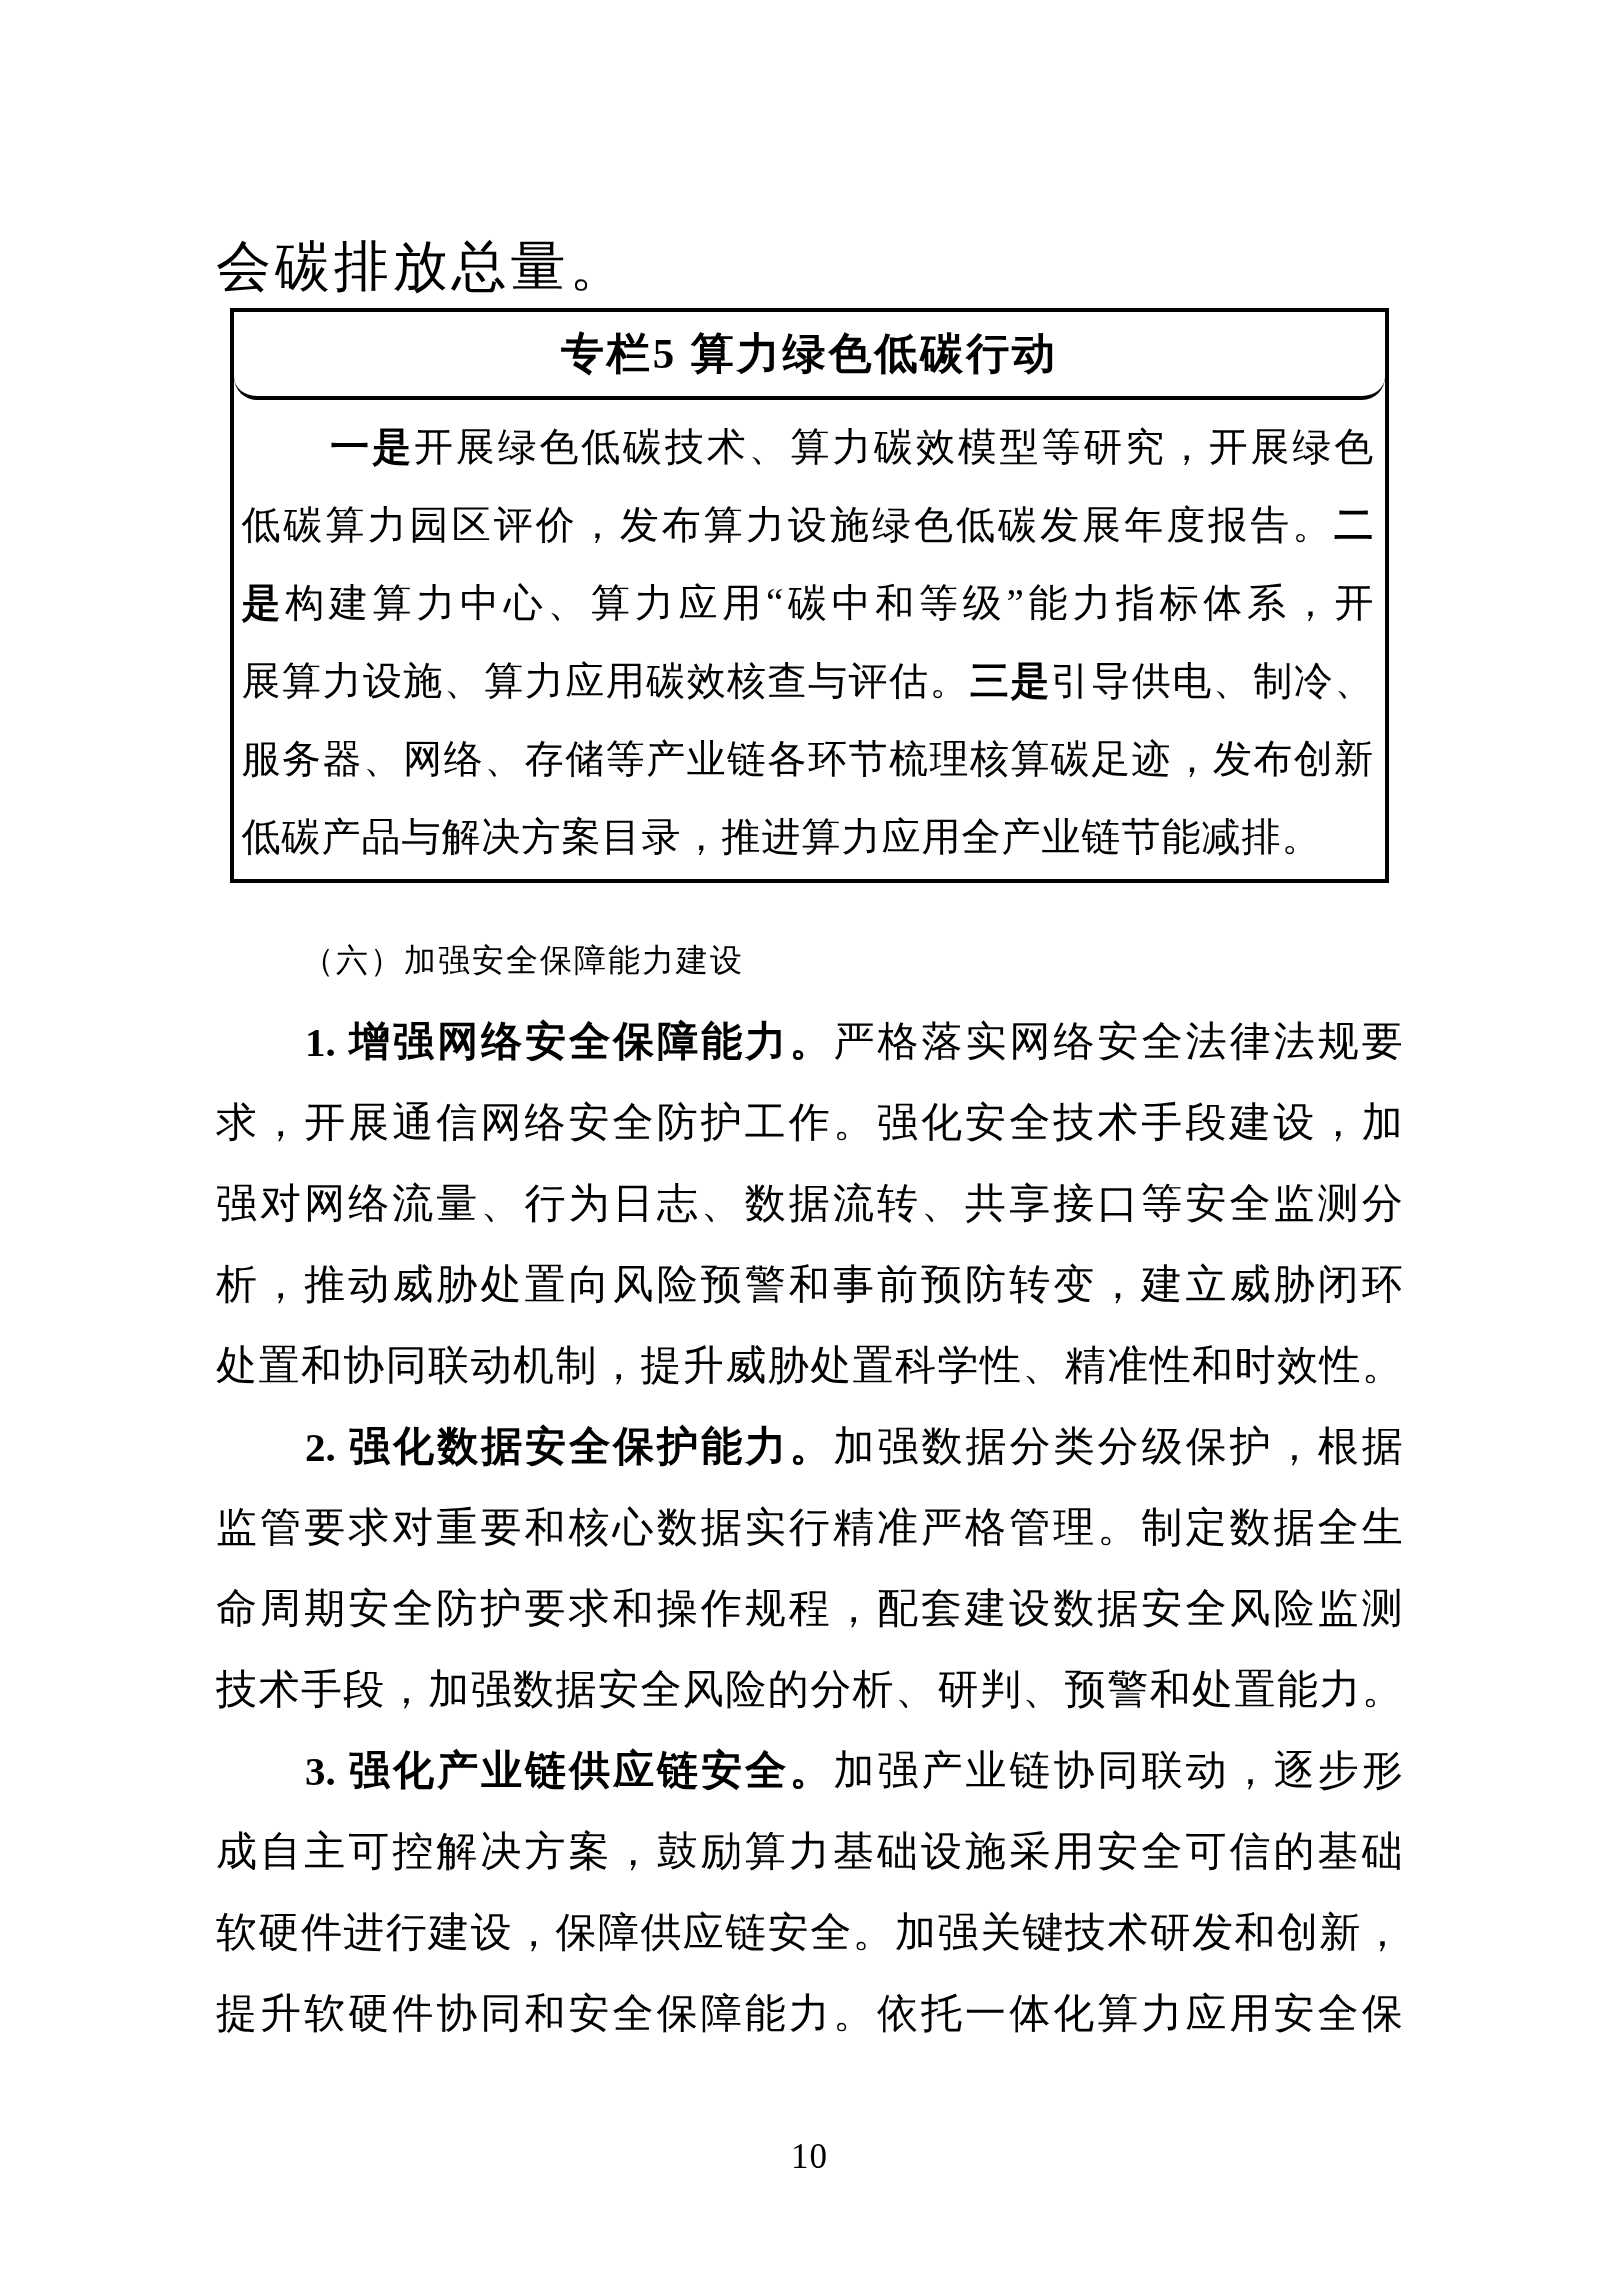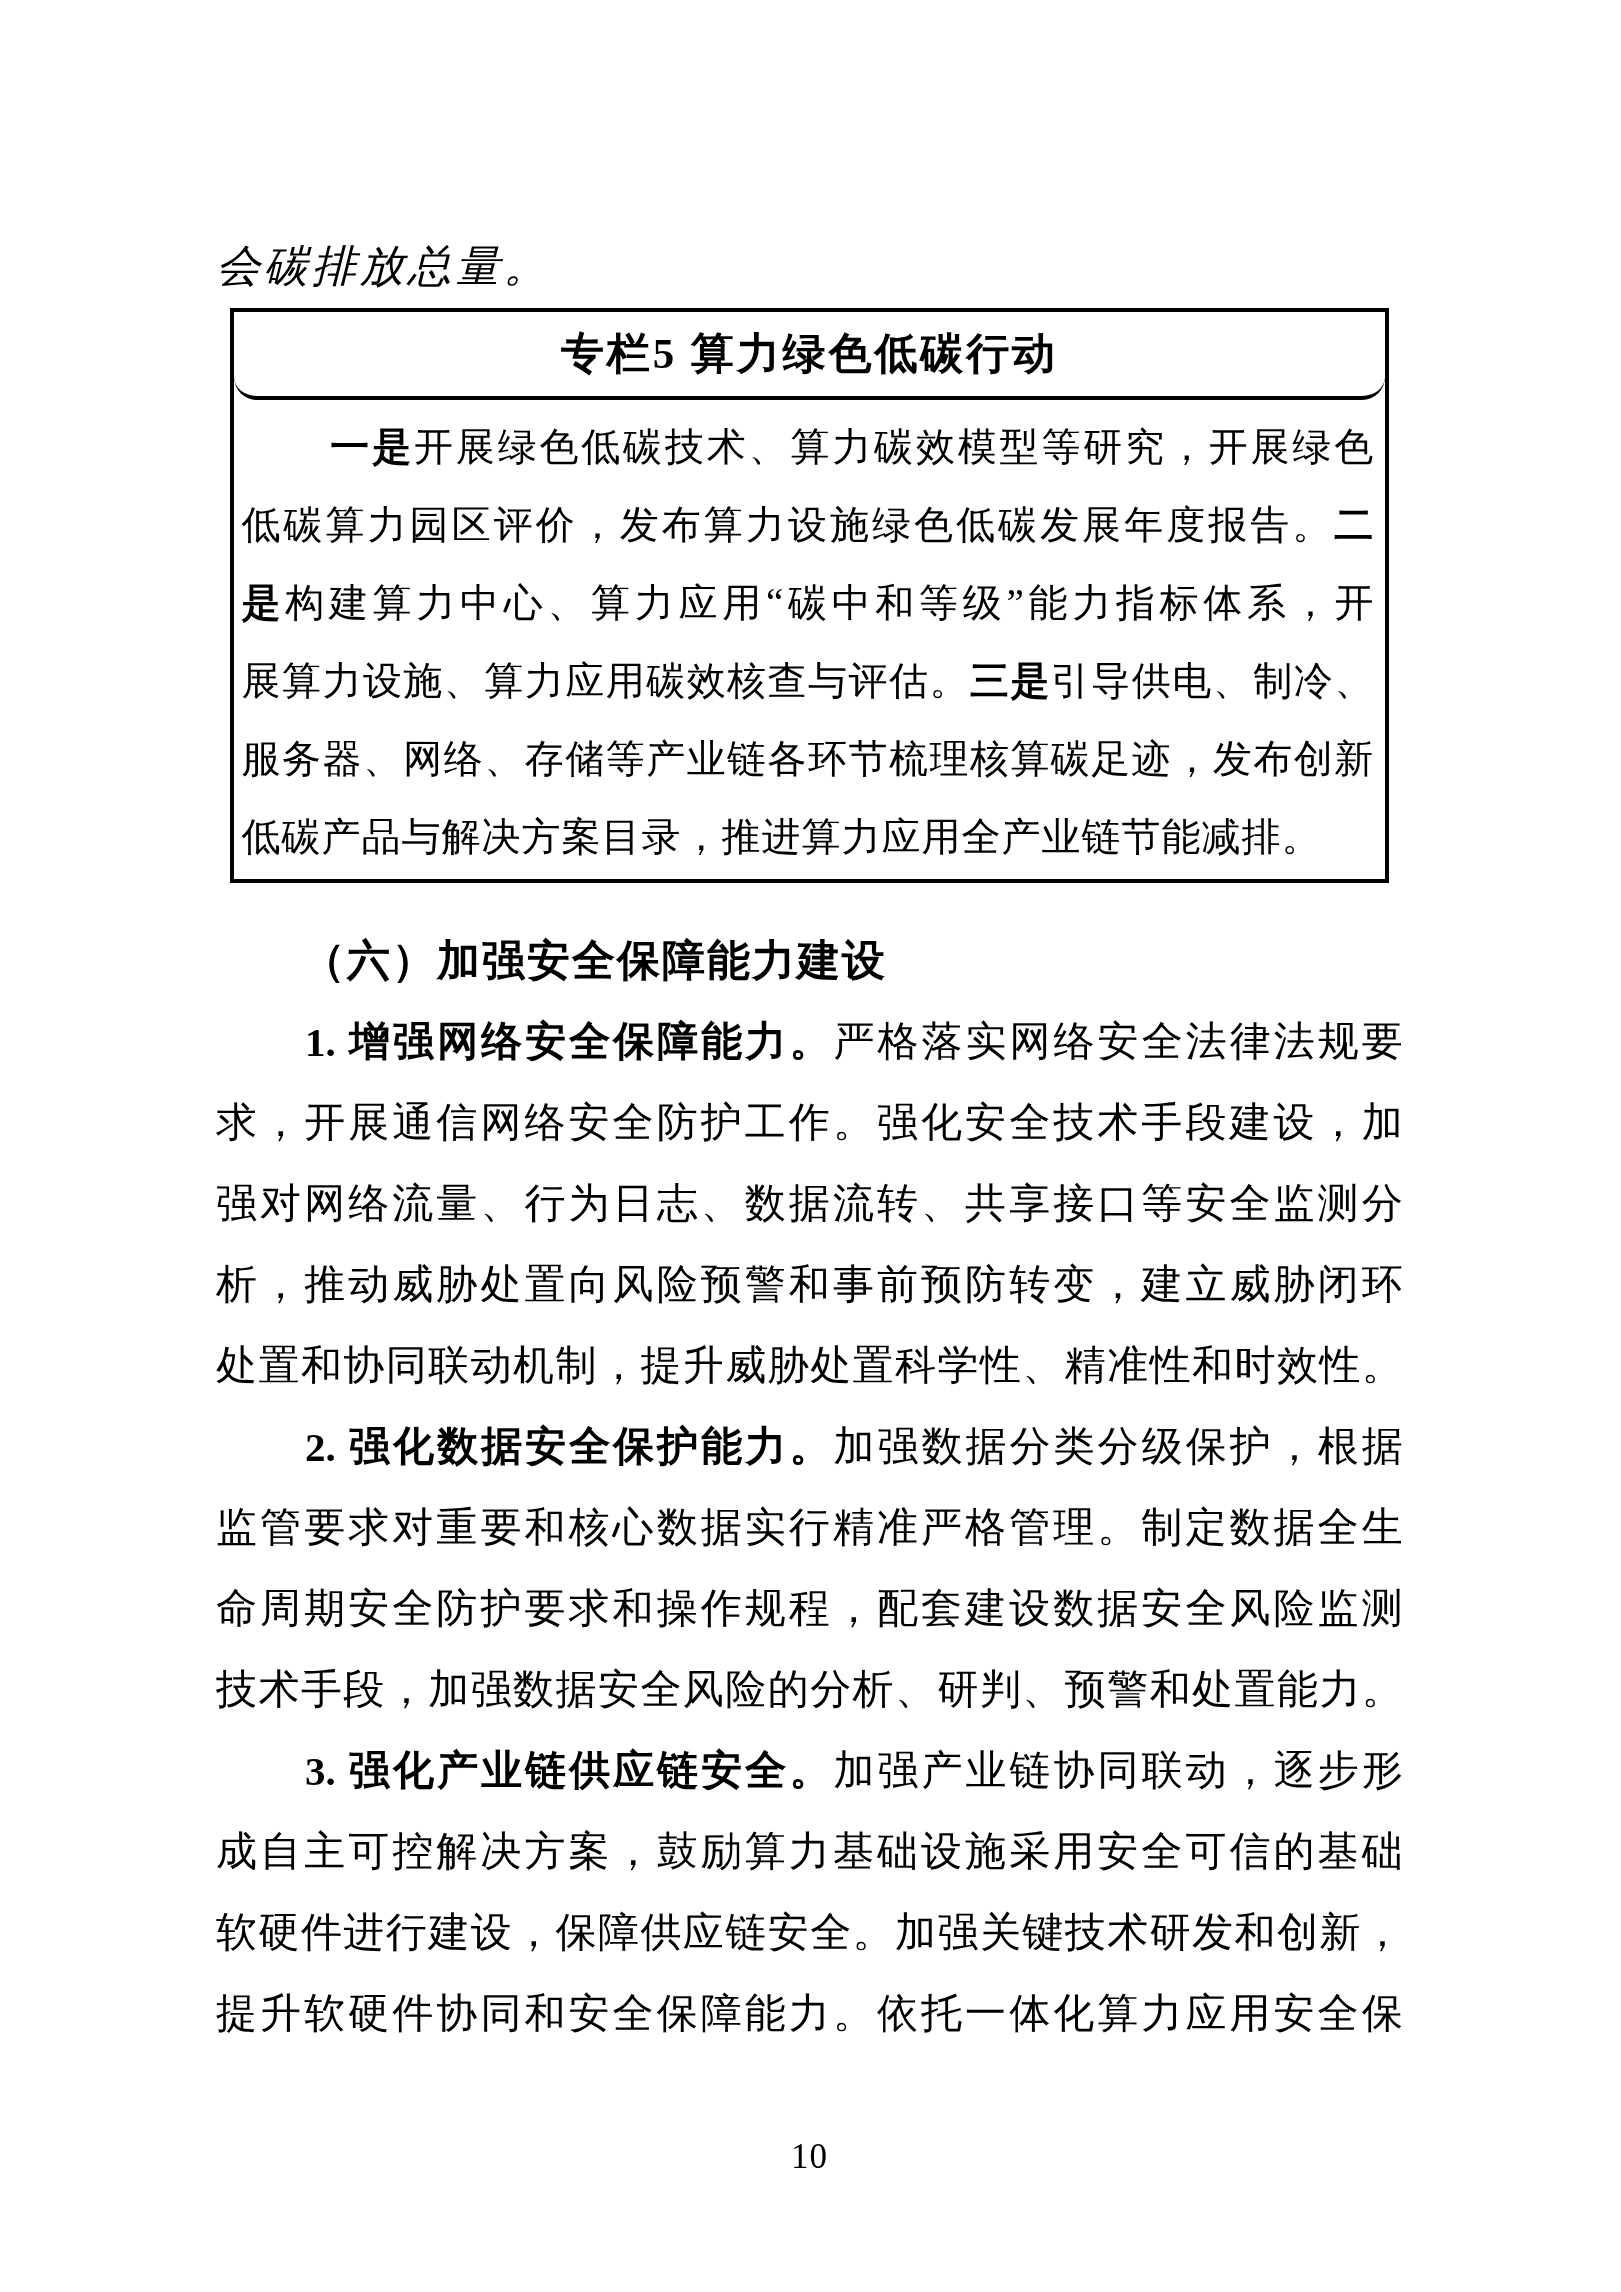--- a/index.html
+++ b/index.html
@@ -2,36 +2,36 @@
 <html><head>
 <meta charset="utf-8">
 <style>
   html,body{margin:0;padding:0}
   body{
     width:1621px;height:2293px;overflow:hidden;box-sizing:border-box;
     background:#ffffff;color:#000000;
     font-family:"Liberation Serif","DejaVu Serif",serif;
   }
   .content{padding:237px 218px 0 216px;}
-  .intro{font-size:44px;height:59px;line-height:59px;letter-spacing:3.9px;white-space:pre;font-style:italic;}
+  .intro{font-size:55px;height:59px;line-height:59px;letter-spacing:3.9px;white-space:pre;}
   .callout{margin:11.8px 13.7px 0 13.7px;border:4.9px solid #000;}
   .callout-title{
     height:84px;border-bottom:4.9px solid #000;
     display:flex;align-items:center;justify-content:center;
     font-weight:bold;font-size:43px;letter-spacing:2.9px;white-space:pre;border-radius:23px;
   }
   .callout-body{padding:7.8px 11.8px 3.9px 7.8px;font-size:39px;}
   .callout-body .tline{height:78px;}
   .tline{display:flex;align-items:center;white-space:pre;}
   .tline.just{justify-content:space-between;}
   .tline:not(.just){letter-spacing:1px;text-align:center;}
   .para .tline{height:81px;font-size:41px;}
   .heading{
     margin-top:37px;height:81px;line-height:81px;
-    font-weight:bold;font-size:43px;padding-left:86px;letter-spacing:2px;white-space:pre;
+    font-weight:normal;font-size:32px;padding-left:86px;letter-spacing:2px;white-space:pre;
   }
   .indent{flex:0 0 86px;}
   .b{font-weight:bold;}
   .pagenum{margin-top:83px;text-align:center;font-size:35px;letter-spacing:1px;font-family:Liberation Serif, serif;}
 </style>
 </head>
 <body>
 
 <div class="page">
   <div class="content">

